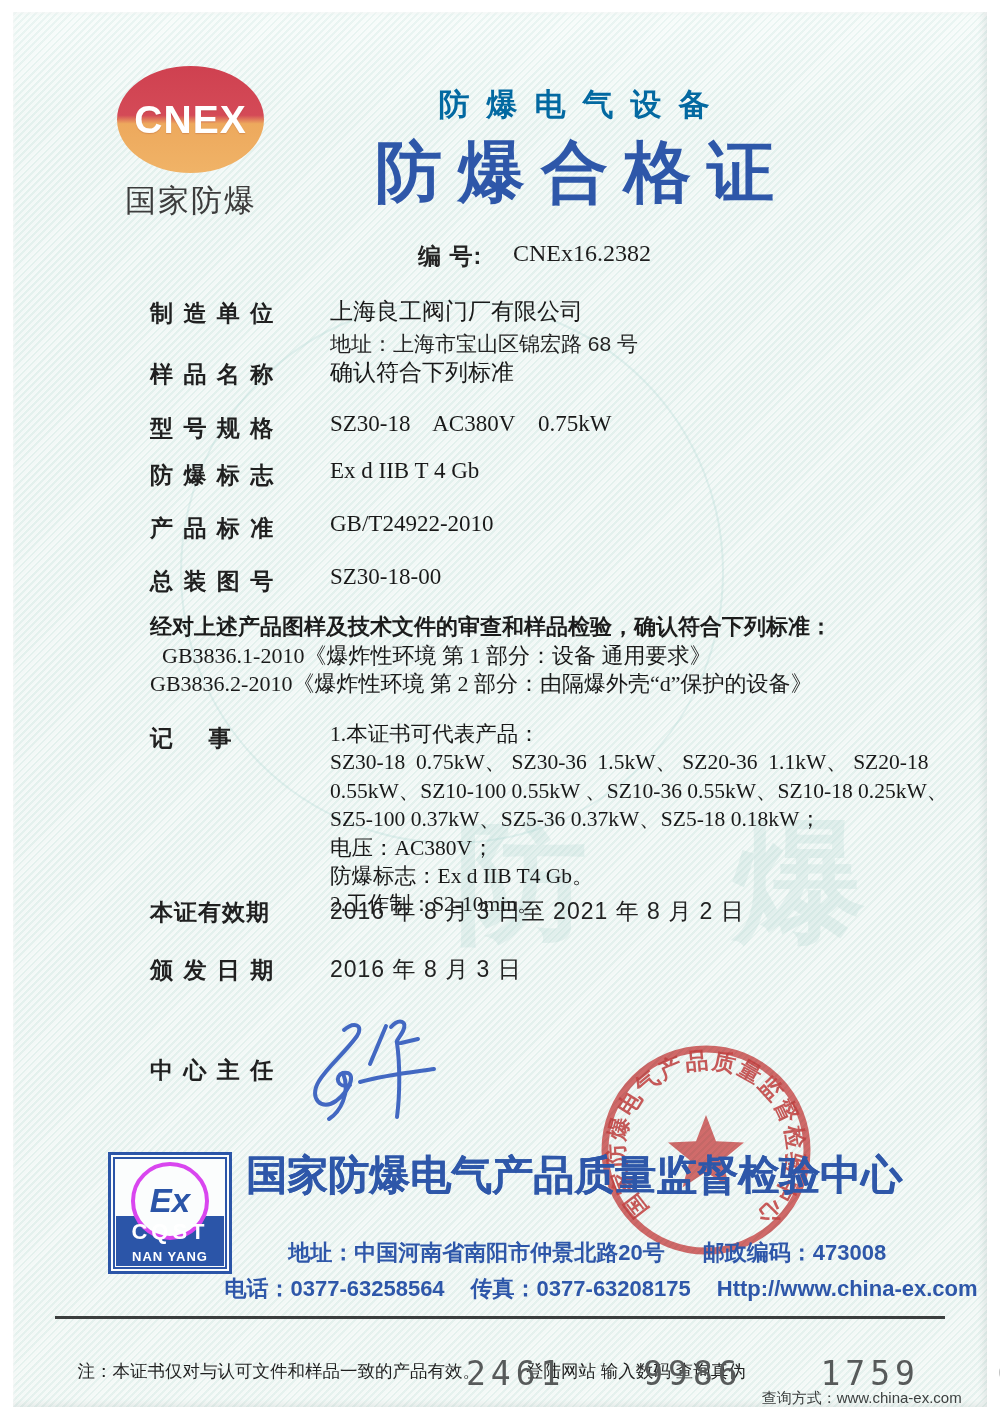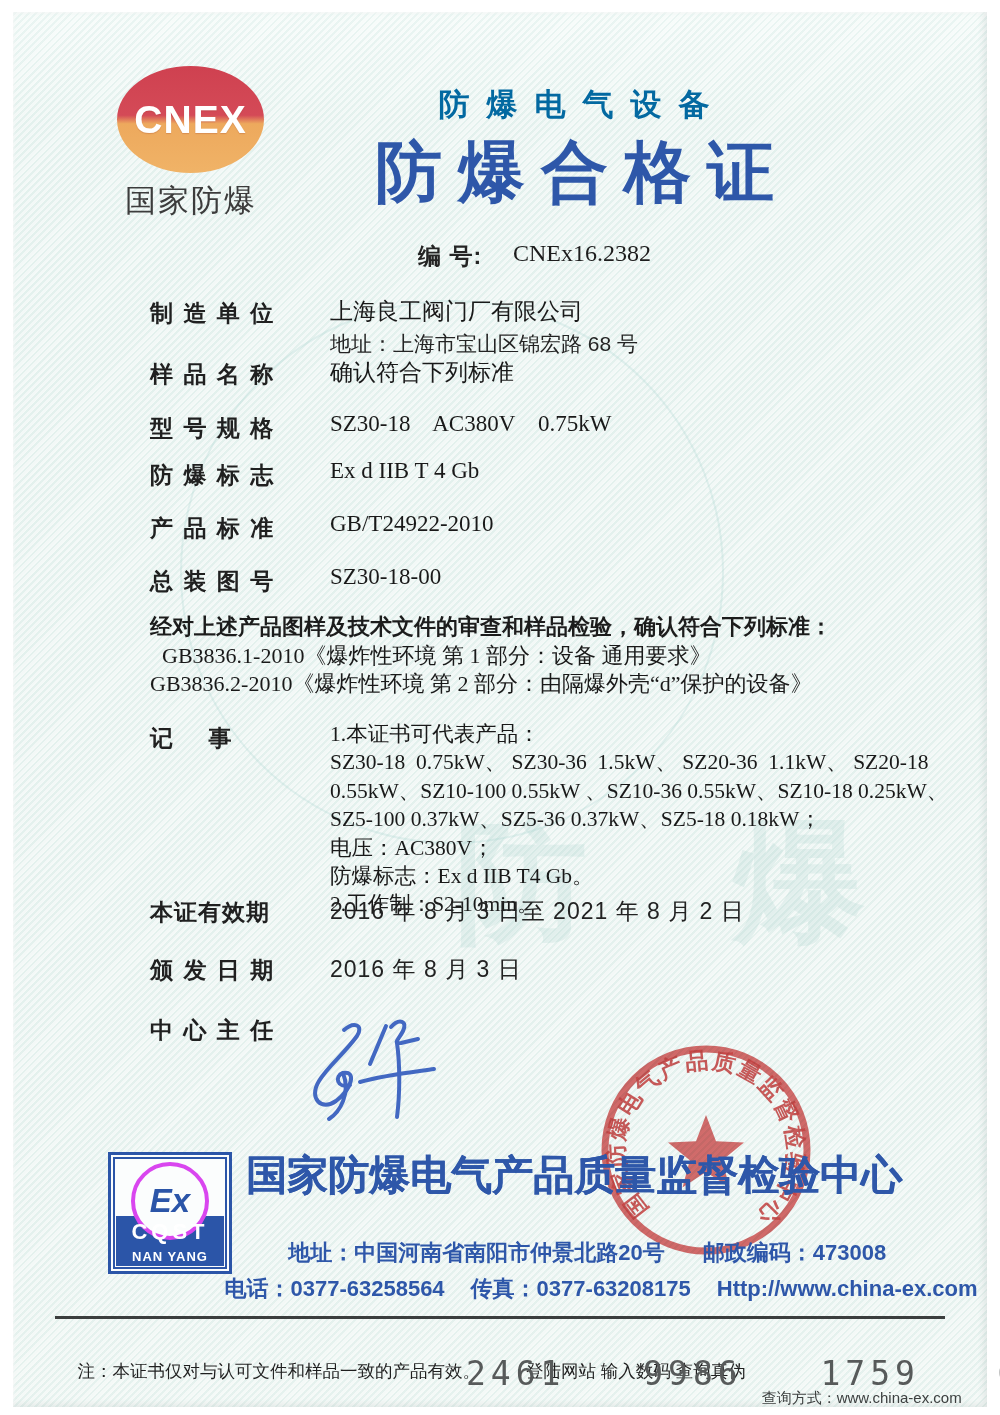--- a/index.html
+++ b/index.html
@@ -119,21 +119,21 @@
     <div>防爆标志：Ex d IIB T4 Gb。</div>
     <div>2.工作制：S2-10min。</div>
   </div>
 
   <div class="abs flabel" style="top:897px;letter-spacing:1px;">本证有效期</div>
   <div class="abs dateval" style="left:330px;top:896px;">2016 年 8 月 3 日至 2021 年 8 月 2 日</div>
 
   <div class="abs flabel" style="top:955px;">颁 发 日 期</div>
   <div class="abs dateval" style="left:330px;top:954px;">2016 年 8 月 3 日</div>
 
-  <div class="abs flabel" style="top:1015px;">中 心 主 任</div>
+  <div class="abs flabel" style="top:1055px;">中 心 主 任</div>
   <svg class="abs sig" width="160" height="110" viewBox="0 0 160 110">
     <g fill="none" stroke="#4268c2" stroke-width="4" stroke-linecap="round" stroke-linejoin="round">
       <path d="M 46,16 C 56,7 66,11 59,22 C 46,40 30,52 21,67 C 10,85 24,97 38,87 C 55,74 58,56 45,59 C 36,62 39,75 52,71"></path>
       <path d="M 45,59 C 53,79 42,98 31,105"></path>
       <path d="M 88,12 L 72,50"></path>
       <path d="M 93,13 C 101,4 110,7 105,17 C 101,25 94,30 103,29 L 120,25"></path>
       <path d="M 99,29 C 102,50 102,80 99,103"></path>
       <path d="M 62,68 C 86,61 115,58 136,55"></path>
     </g>
   </svg>

